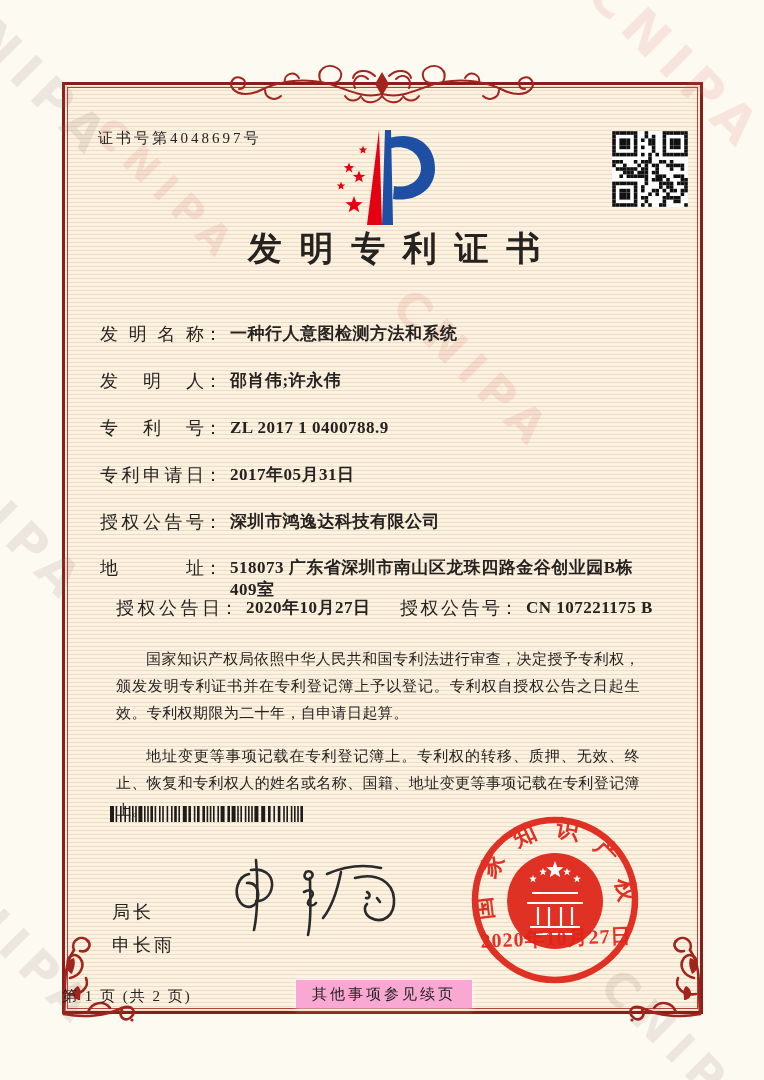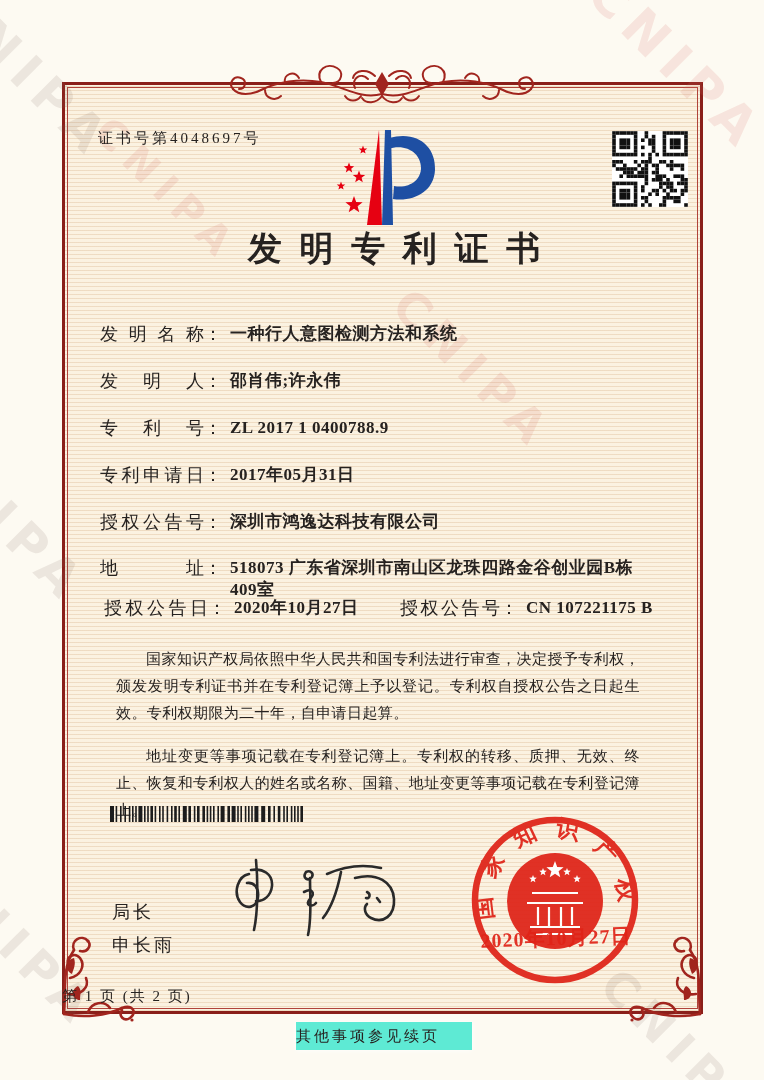--- a/index.html
+++ b/index.html
@@ -26,30 +26,30 @@
   
   .fields{left:100px;top:322px;width:560px;}
   .frow{display:flex;align-items:flex-start;line-height:24px;margin-bottom:23px;font-size:17px;}
   .frow.addr{line-height:22px;margin-bottom:4px;}
   .flabel{display:inline-block;width:104px;font-size:18px;text-align:justify;text-align-last:justify;flex:none;}
   .fcolon{flex:none;margin-right:8px;font-size:18px;}
   .fvalue{flex:1;letter-spacing:.5px;font-weight:bold;}
   .addr .fvalue{max-width:438px;}
   .grant-row{left:100px;top:596px;width:560px;height:24px;font-size:17px;line-height:24px;}
   .grant-right{position:absolute;left:300px;top:0;display:flex;}
-  .grant-left{position:absolute;left:4px;top:0;display:flex;width:290px;}
+  .grant-left{position:absolute;left:16px;top:0;display:flex;width:290px;}
   .grant-right .flabel{width:100px;}
   
   .body-text{left:100px;top:630px;width:556px;font-size:15px;line-height:27px;
              text-align:justify;letter-spacing:.4px;}
   .body-text p{margin:16px;text-indent:2em;}
   .signer{left:112px;top:866px;font-size:18px;line-height:33px;letter-spacing:3px;margin-top:30px;}
   .pageinfo{left:62px;top:987px;width:641px;text-align:left;font-size:15px;letter-spacing:2px;}
-  .footnote{left:296px;top:1022px;width:176px;height:28px;background:#5eead4;z-index:3;
-            text-align:left;line-height:28px;font-size:15px;letter-spacing:3px;box-shadow:0 0 6px rgba(255,255,255,.9);}
+  .footnote{left:296px;top:980px;width:176px;height:28px;background:#f9a8d4;z-index:3;
+            text-align:center;line-height:28px;font-size:15px;letter-spacing:3px;box-shadow:0 0 6px rgba(255,255,255,.9);}
   .seal-date{left:468px;top:925px;width:176px;text-align:center;z-index:4;
              font-size:20px;font-weight:600;color:rgba(223,35,23,.92);letter-spacing:1px;transform:rotate(-2deg);}
   svg{display:block;}
   .flip{transform:scaleX(-1);}
 </style>
 </head>
 <body>
 
 <div class="page">
 

